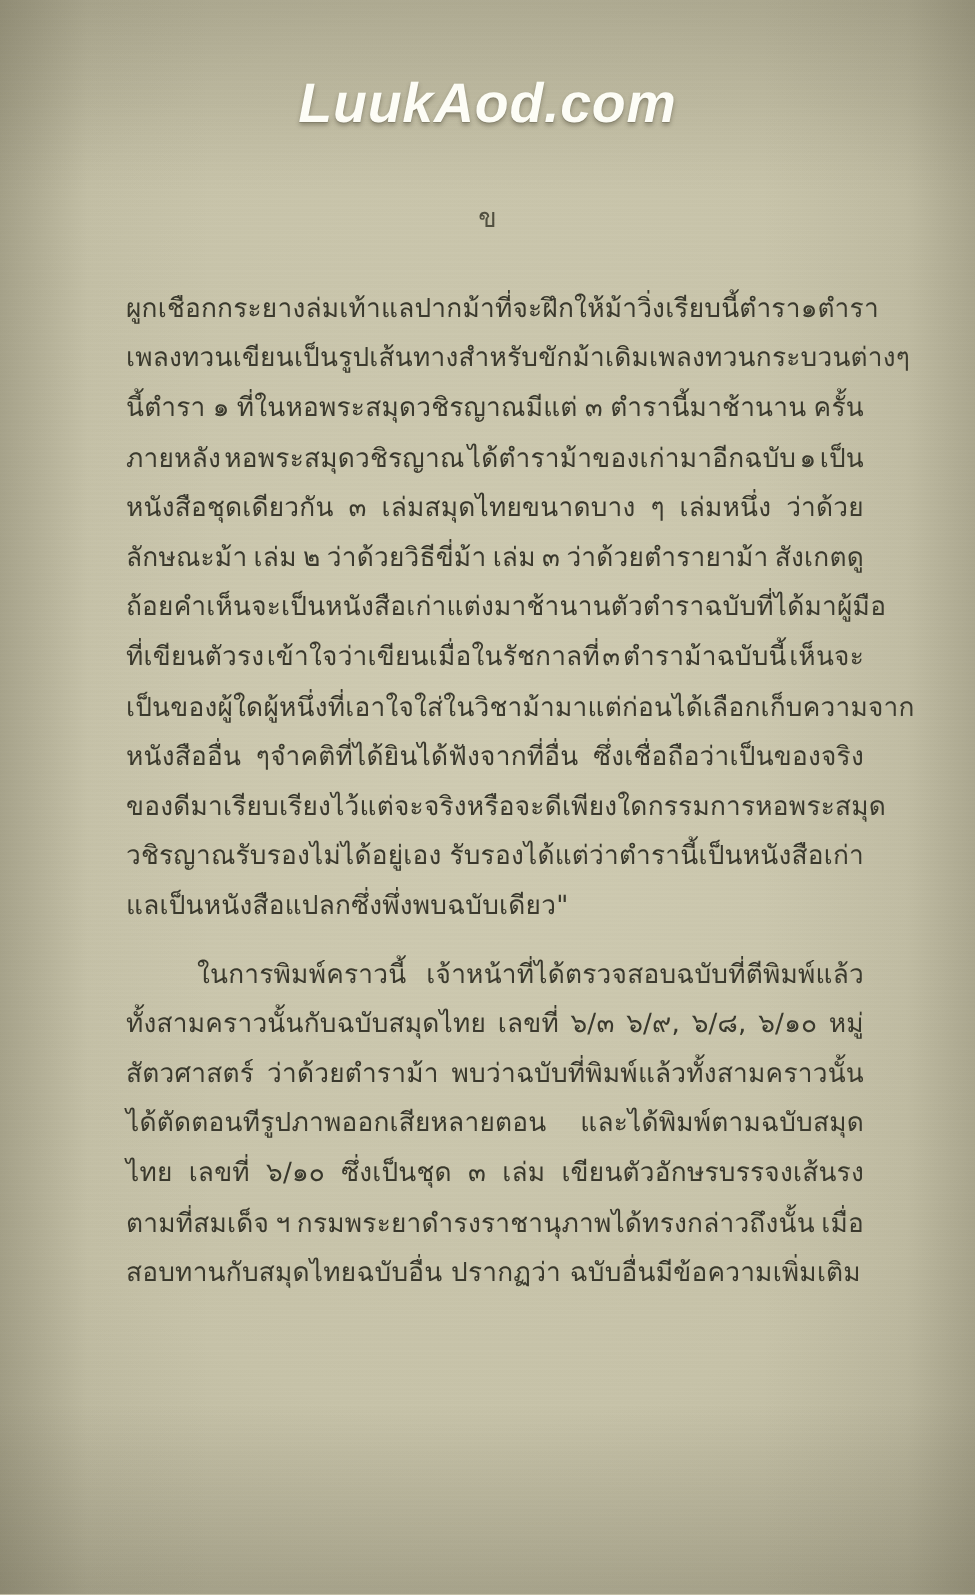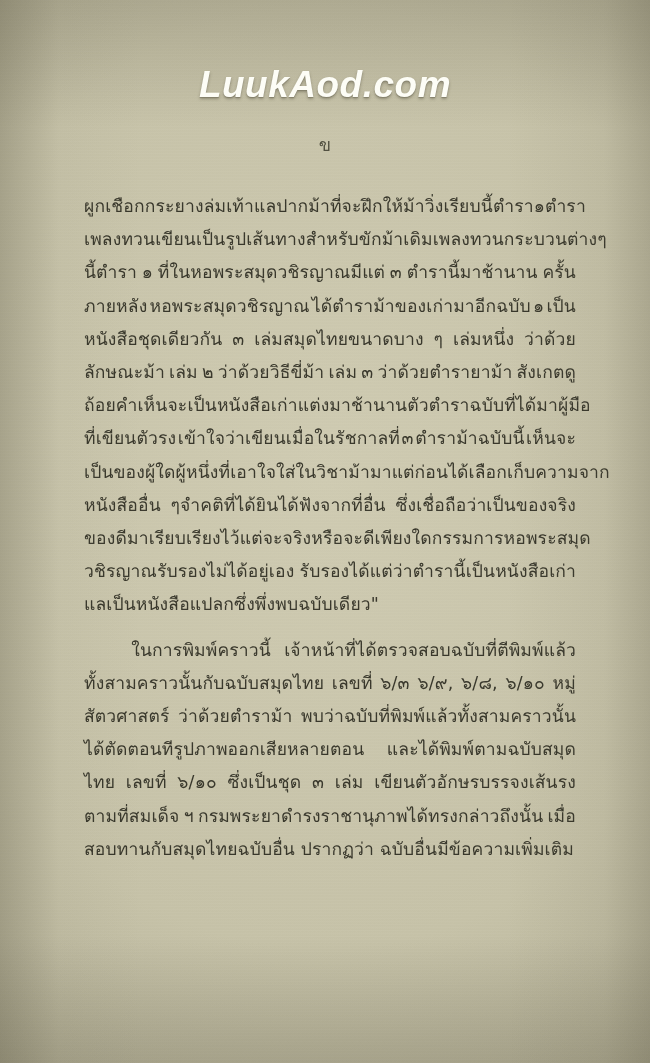--- a/index.html
+++ b/index.html
@@ -39,21 +39,21 @@
     position: absolute;
     inset: 0;
     pointer-events: none;
     opacity: 0.18;
     background-image:
       repeating-linear-gradient(0deg, rgba(255,255,255,0.10) 0px, rgba(255,255,255,0.10) 1px, rgba(0,0,0,0.02) 1px, rgba(0,0,0,0.02) 3px);
   }
 
   #watermark {
     position: absolute;
-    top: 64px;
+    top: 48px;
     left: 0;
     width: 650px;
     text-align: center;
     font-family: "Liberation Sans", sans-serif;
     font-weight: bold;
     font-style: italic;
     font-size: 37px;
     letter-spacing: 0.5px;
     color: #fdfdf6;
     text-shadow:

